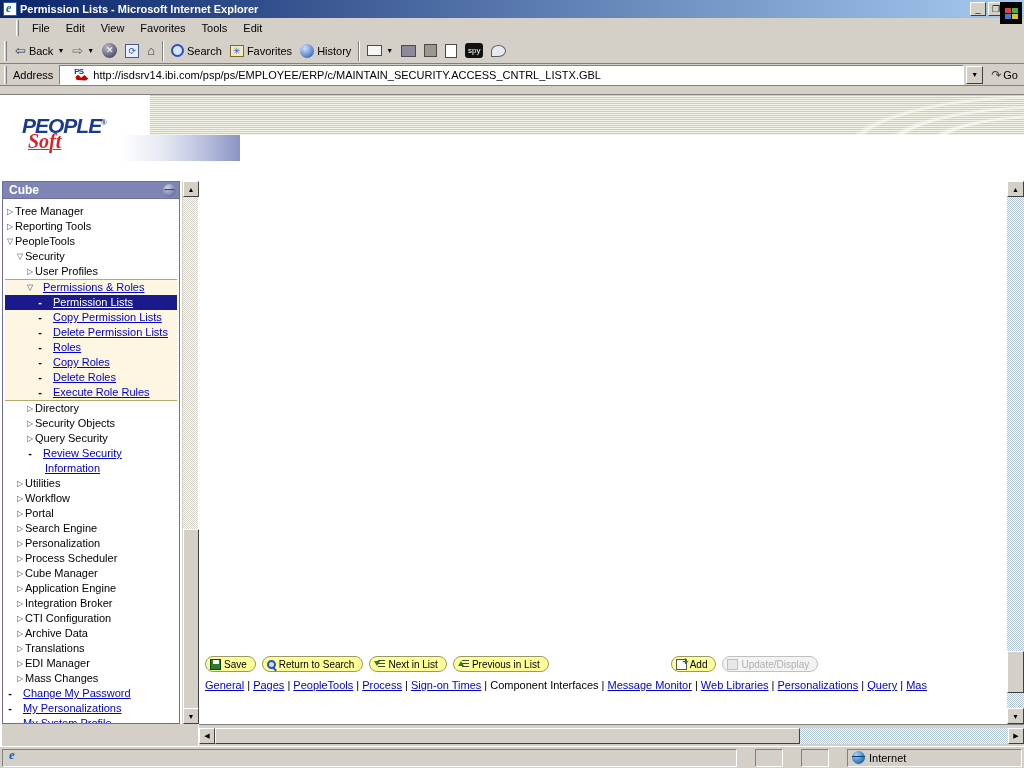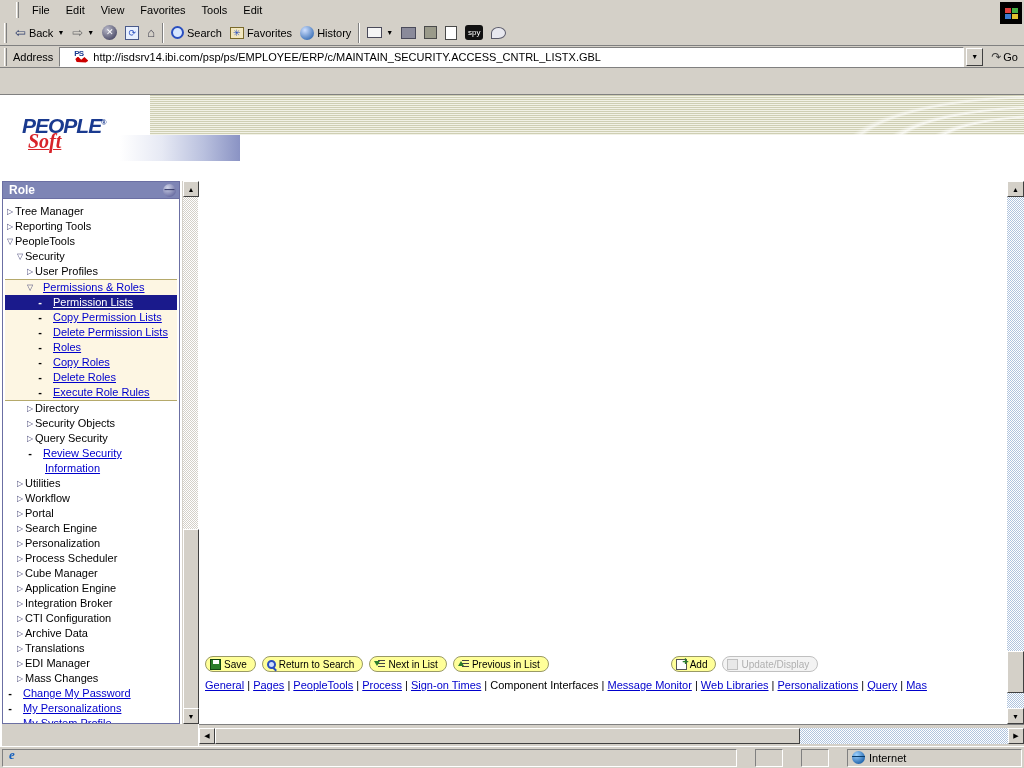--- a/index.html
+++ b/index.html
@@ -327,20 +327,29 @@
     display:flex; align-items:center; justify-content:center;
   }
   .winflag { width:13px;height:11px; display:grid; grid-template-columns:1fr 1fr; grid-template-rows:1fr 1fr; gap:1px;}
   .winflag i { display:block; }
 </style>
 </head>
 <body>
 
 <div class="ie-window">
 
+  <div class="titlebar">
+    <div class="tb-icon"></div>
+    <div class="tb-title">Permission Lists - Microsoft Internet Explorer</div>
+    <div class="tb-buttons">
+      <div class="tb-btn">_</div>
+      <div class="tb-btn">❐</div>
+      <div class="tb-btn">✕</div>
+    </div>
+  </div>
 
   <div class="menubar">
     <div class="grip"></div>
     <div class="mi">File</div>
     <div class="mi">Edit</div>
     <div class="mi">View</div>
     <div class="mi">Favorites</div>
     <div class="mi">Tools</div>
     <div class="mi">Edit</div>
   </div>
@@ -434,21 +443,21 @@
         <div class="soft">Soft</div>
       </div>
 
 
     </div>
 
     <div class="body-area">
 
       <div class="menu-pagelet">
         <div class="menu-header">
-          <span class="mtitle">Role</span>
+          <span class="mtitle">Cube</span>
           <span class="minimize-ic">—</span>
         </div>
         <div class="menu-body" id="menu-tree">
             <div class="mrow ind1">
               <span class="tw">▷</span>
               <span class="lbl">Tree Manager</span>
             </div>
             <div class="mrow ind1">
               <span class="tw">▷</span>
               <span class="lbl">Reporting Tools</span>

